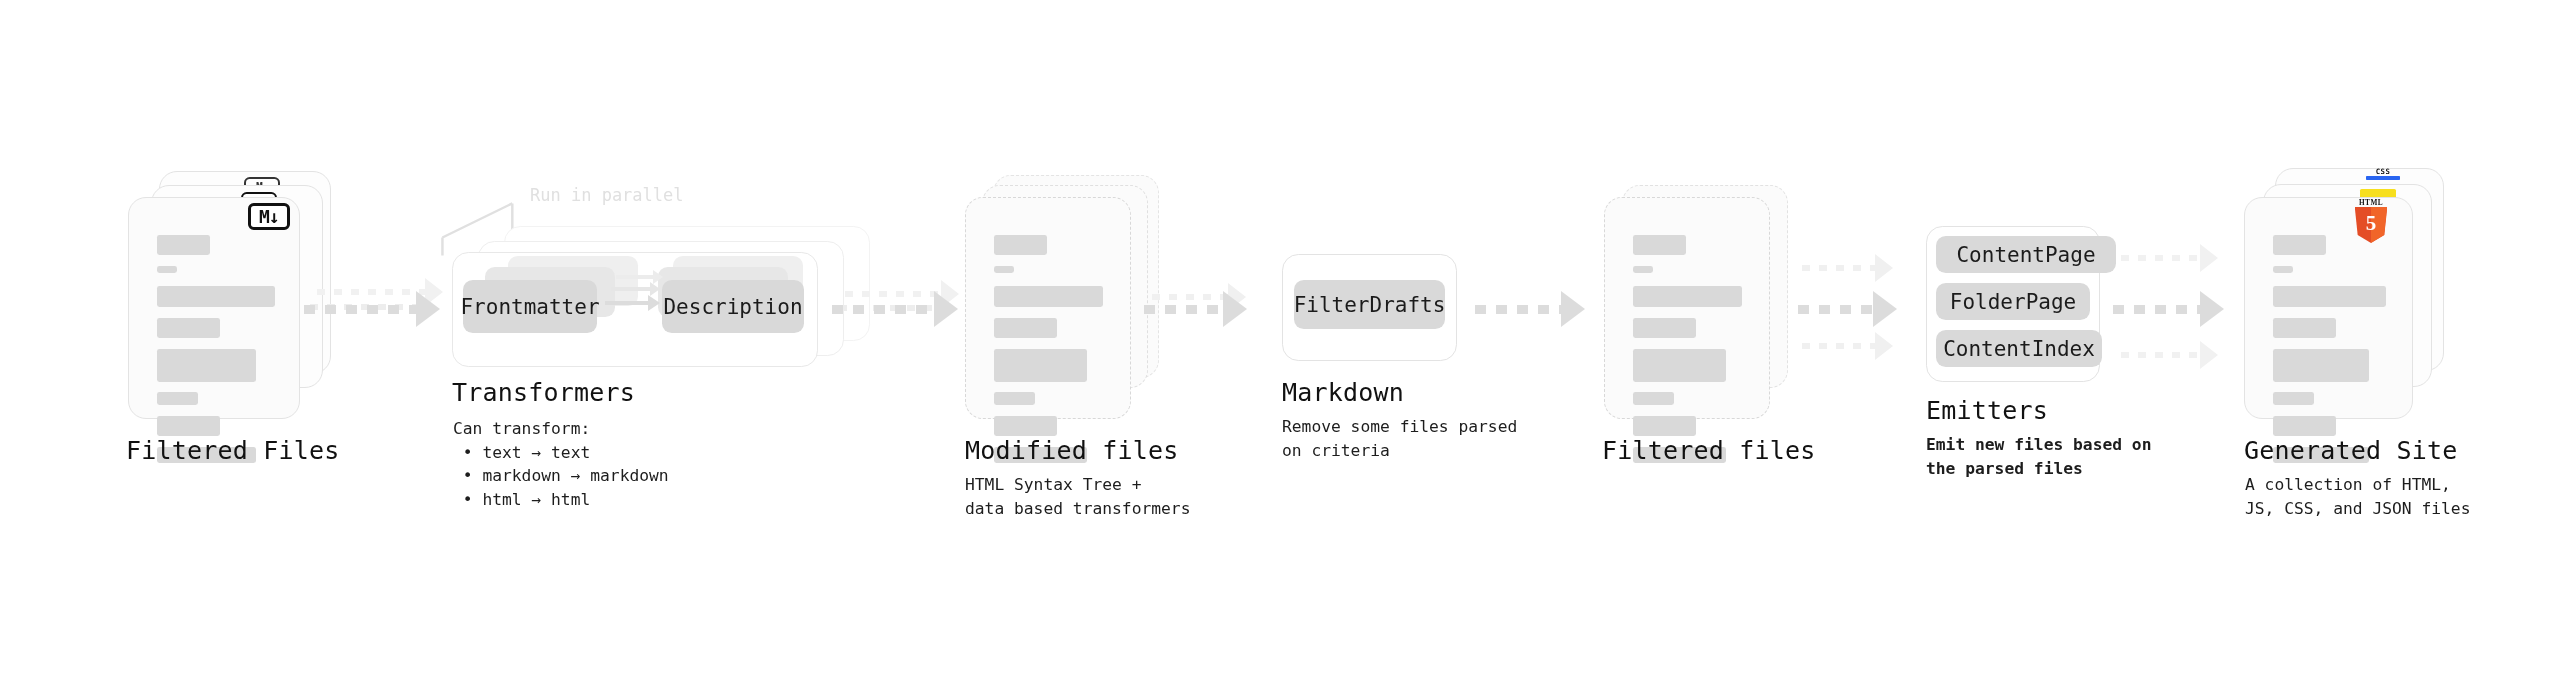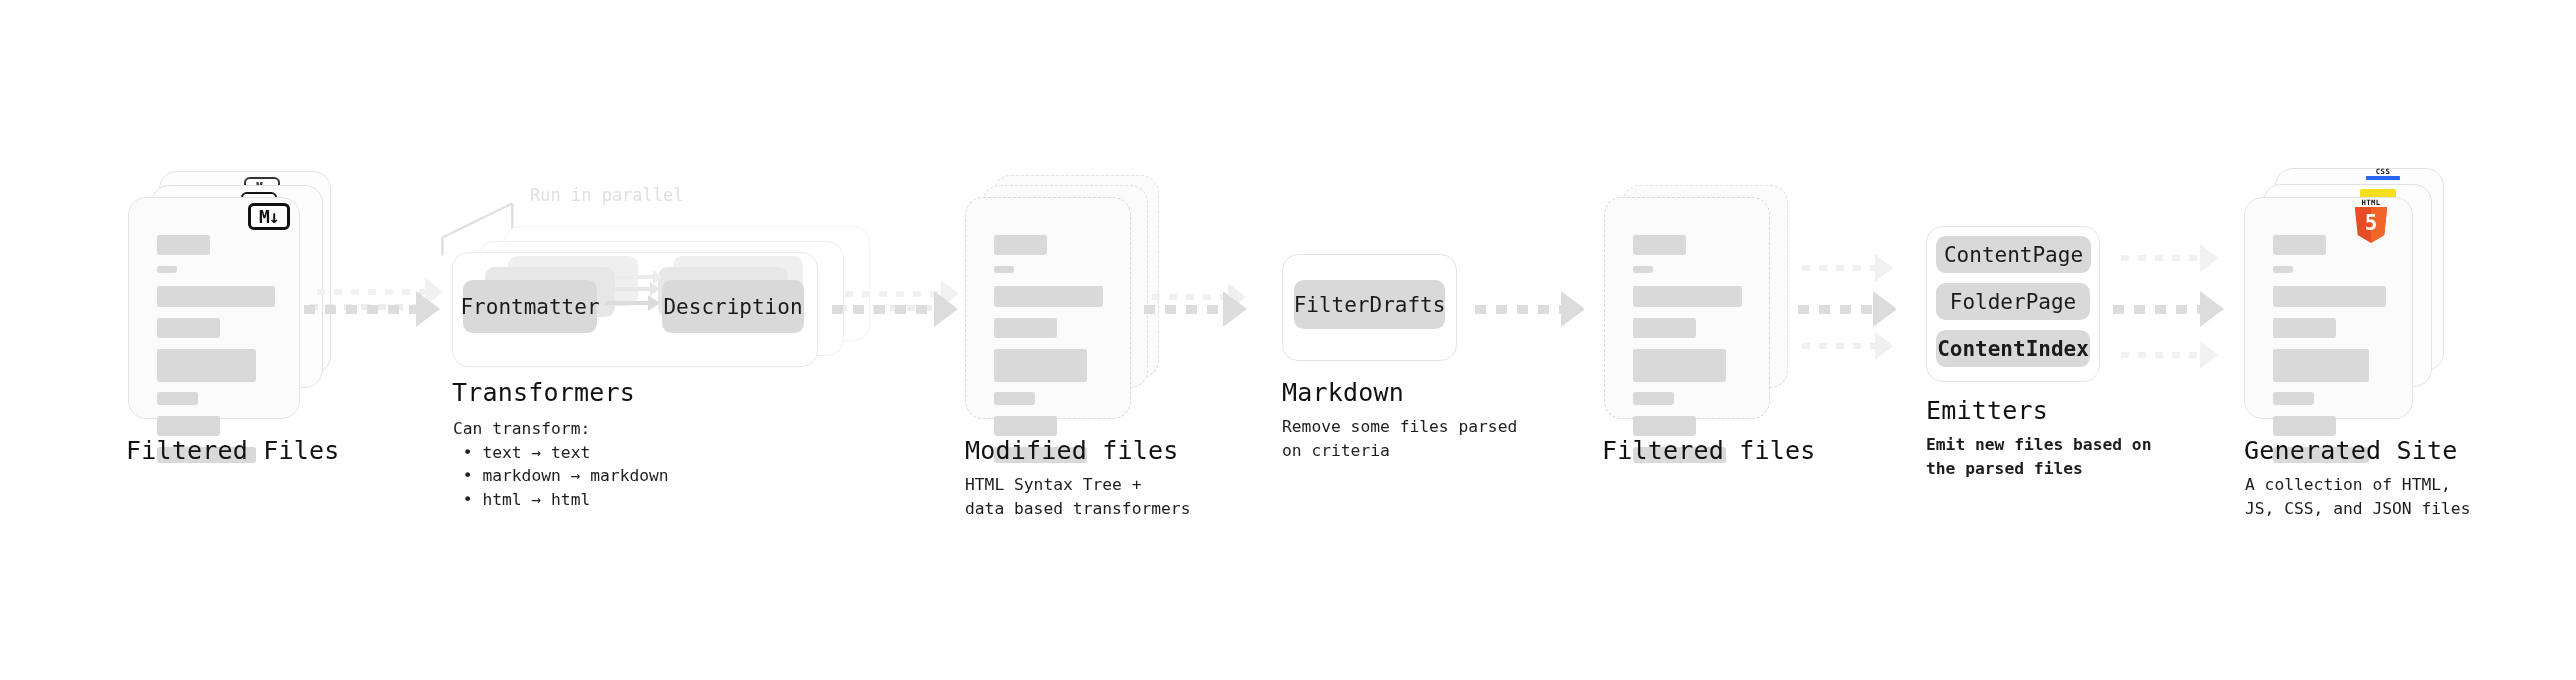--- a/index.html
+++ b/index.html
@@ -298,23 +298,23 @@
         <div class="head"></div>
     </div>
     <div class="arrow small" style="left:1802px; top:332px; color:#f0f0f0;">
       <div class="dash" style="width:75px;"></div>
         <div class="head"></div>
     </div>
   </div>
 
   <div>
     <div class="procbox" style="left:1926px; top:226px; width:174px; height:156px;"></div>
-    <div class="pill" style="position:absolute; left:1936px; top:236px; width:155px; height:37px;">ContentPage</div>
+    <div class="pill" style="position:absolute; left:1936px; top:236px; width:180px; height:37px;">ContentPage</div>
     <div class="pill" style="position:absolute; left:1936px; top:283px; width:154px; height:37px;">FolderPage</div>
-    <div class="pill" style="position:absolute; left:1936px; top:330px; width:154px; height:37px;font-weight:bold;">ContentIndex</div>
+    <div class="pill" style="position:absolute; left:1936px; top:330px; width:166px; height:37px;">ContentIndex</div>
     <div class="title" style="left:1926px; top:396px;">Emitters</div>
     <div class="sub" style="left:1926px; top:433px;font-weight:bold;">Emit new files based on
 the parsed files</div>
   </div>
 
   <div>
     <div class="arrow small" style="left:2121px; top:244px; color:#f1f1f1;">
       <div class="dash" style="width:81px;"></div>
         <div class="head"></div>
     </div>
@@ -343,21 +343,21 @@
         <div class="bar" style="width:53px;  height:20.3px;"></div>
         <div class="bar" style="width:20.3px;  height:7.3px; margin-bottom:13px;"></div>
         <div class="bar" style="width:113px; height:21px;"></div>
         <div class="bar" style="width:63px;  height:20.3px;"></div>
         <div class="bar" style="width:96px; height:33px;"></div>
         <div class="bar" style="width:41px;  height:13px;"></div>
         <div class="bar" style="width:63px;  height:20.3px;"></div>
         <div class="bar" style="width:96px; height:16.3px;"></div>
       </div>
     </div>
-    <div class="badge html5" style="left:2353px; top:199px;">
+    <div class="badge html5" style="left:2353px; top:199px;font-family:Liberation Serif, serif;">
       <div class="lbl">HTML</div>
       <div class="shield">
         <span class="five">5</span>
       </div>
     </div>
 
     <div class="title" style="left:2244px; top:436px;">Generated Site</div>
     <div class="sub" style="left:2245px; top:473px;">A collection of HTML,
 JS, CSS, and JSON files</div>
   </div>

